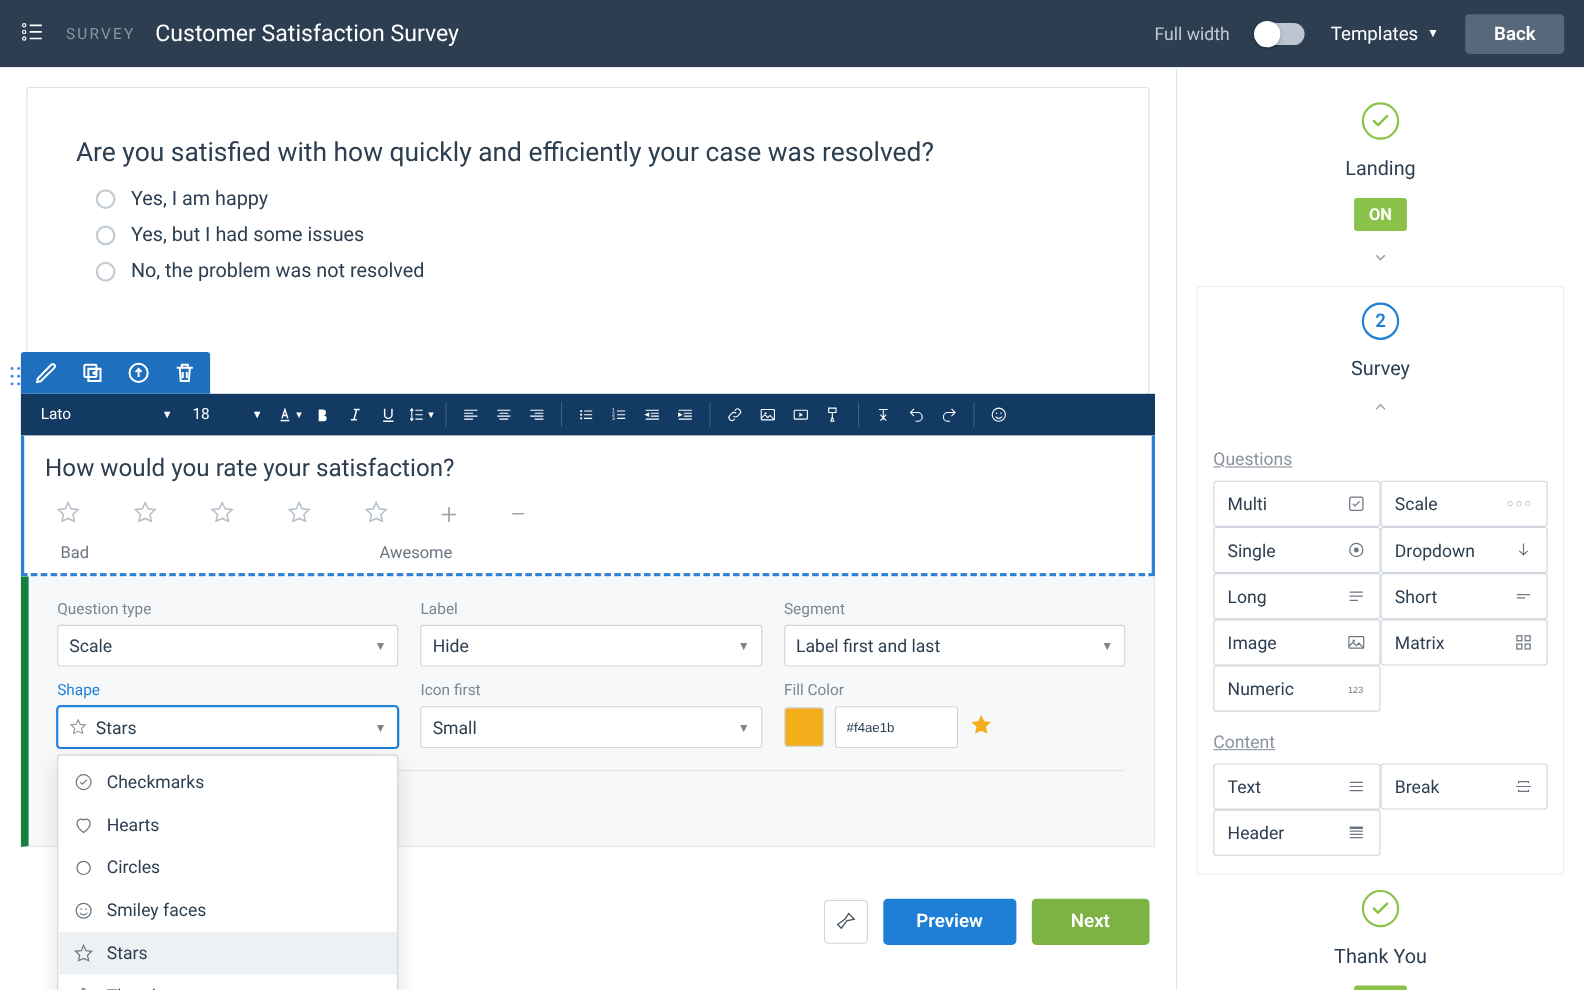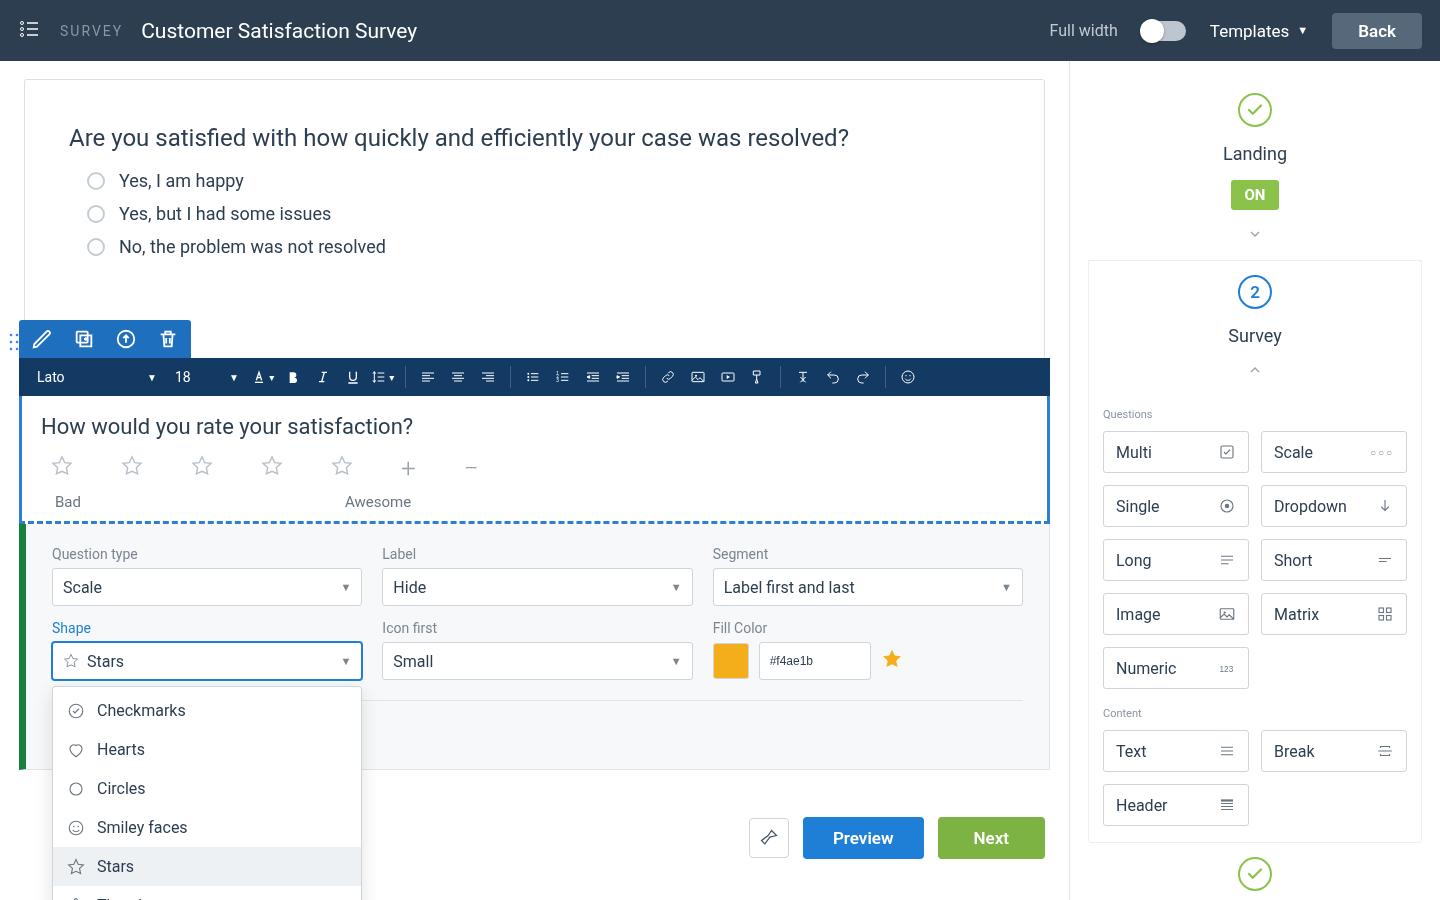--- a/index.html
+++ b/index.html
@@ -101,22 +101,22 @@
 
 .side-row { display: flex; align-items: center; padding: 14px 8px; border-bottom: 1px solid #eceff2; gap: 16px; flex-direction: column; }
 .side-circle { width: 34px; height: 34px; border: 2px solid #8bc34a; border-radius: 50%; display: flex; align-items: center; justify-content: center; color: #8bc34a; }
 .side-circle svg{width:18px;height:18px;}
 .side-circle.blue { border-color: #1f7fd6; color: #1f7fd6; font-weight: 600; font-size: 17px; }
 .side-circle.gray { border-color: #cfd5dc; color: #b6bec7; font-weight: 600; font-size: 17px; }
 .side-label { flex: 1; font-size: 18px; color: #2c3e50; }
 .on-badge { background: #8bc34a; color: #fff; padding: 6px 14px; border-radius: 3px; font-size: 15px; font-weight: 700; }
 .side-caret { color: #9aa3ad; }
 .side-panel { border: 1px solid #eceff2; border-radius: 3px; margin-top: -1px; }
-.section-head { font-size: 11px; color: #8b949e; padding: 12px 14px 10px 14px; }
-.btn-grid { display: grid; grid-template-columns: 1fr 1fr; gap: 12px; padding: 0 14px 6px 14px; }
+.section-head { font-size: 16px; color: #8b949e; padding: 12px 14px 10px 14px; text-decoration: underline; }
+.btn-grid { display: grid; grid-template-columns: 1fr 1fr; padding: 0 14px 6px 14px; }
 .qtype-btn { height: 42px; border: 1px solid #cfd5dc; border-radius: 3px; background: #fff; display: flex; align-items: center; justify-content: space-between; padding: 0 12px; font-size: 16px; color: #2c3e50; cursor: pointer; }
 .qtype-btn svg { width: 18px; height: 18px; color: #6b7682; }
 .qtype-btn .three-dots { letter-spacing: 2px; color: #8b949e; font-size:10px; }
 .spacer{height:10px;}
 </style>
 </head>
 <body>
 
 <svg width="0" height="0" style="position:absolute">
   <defs>

